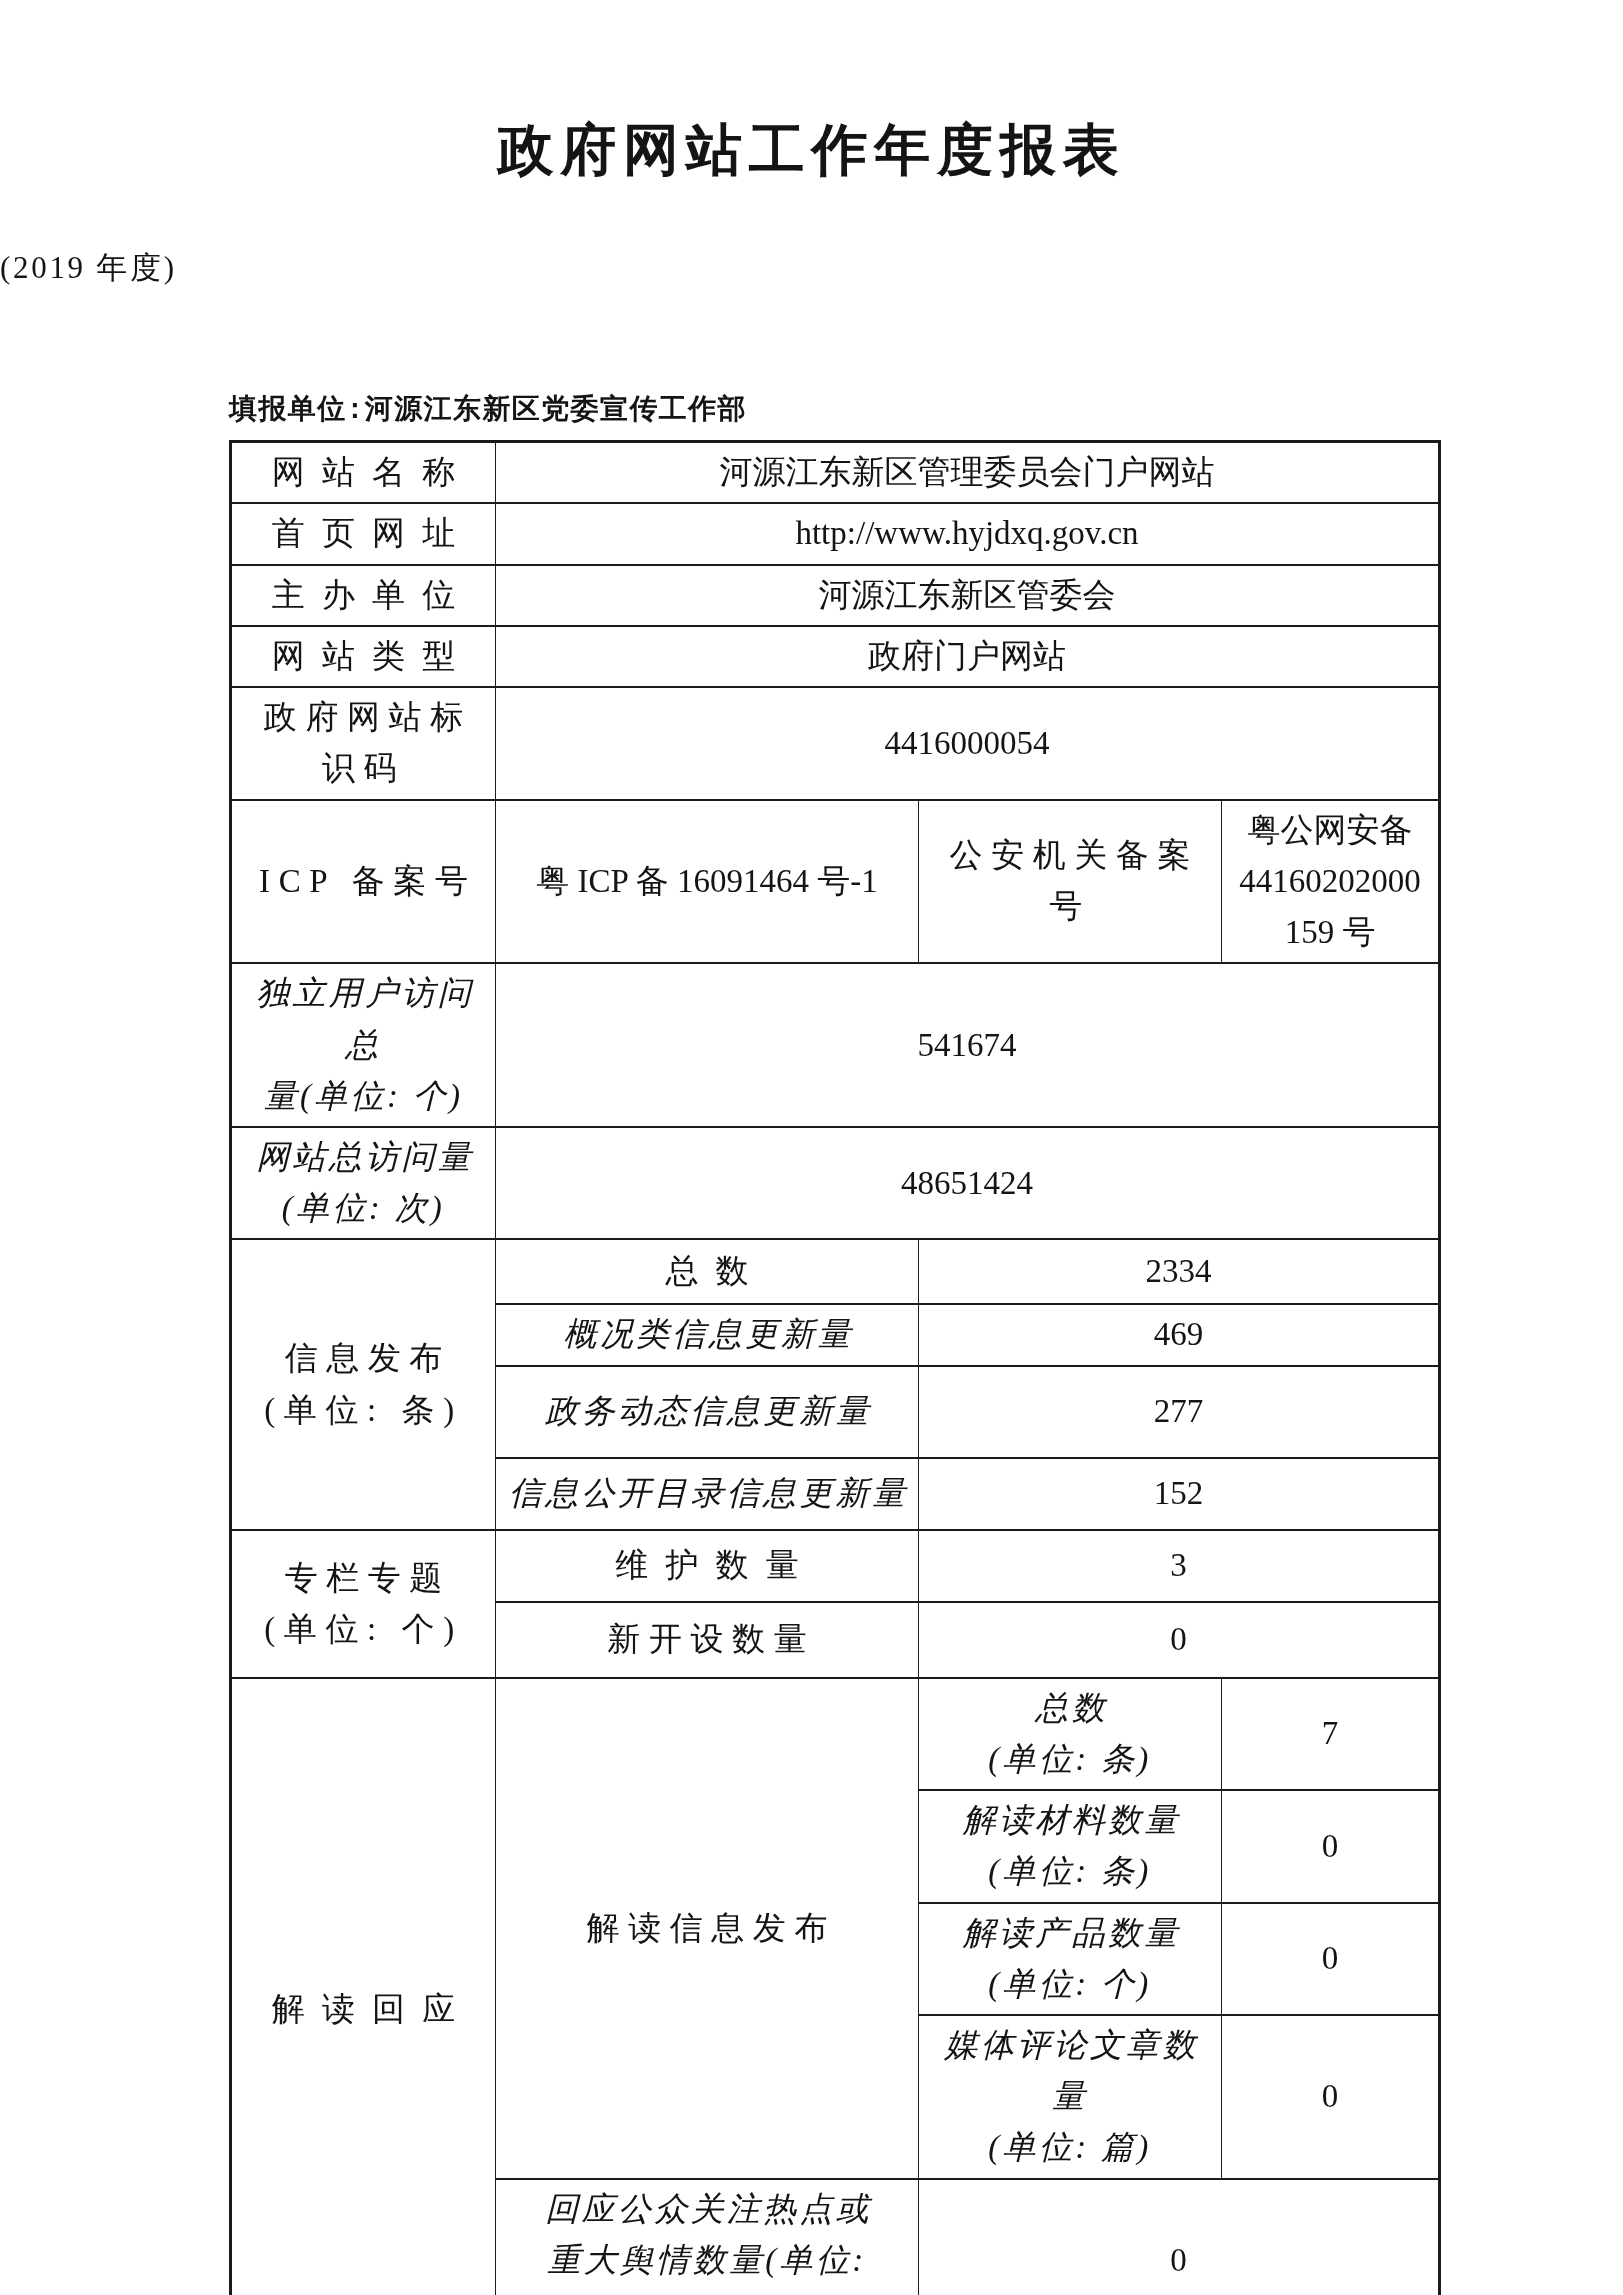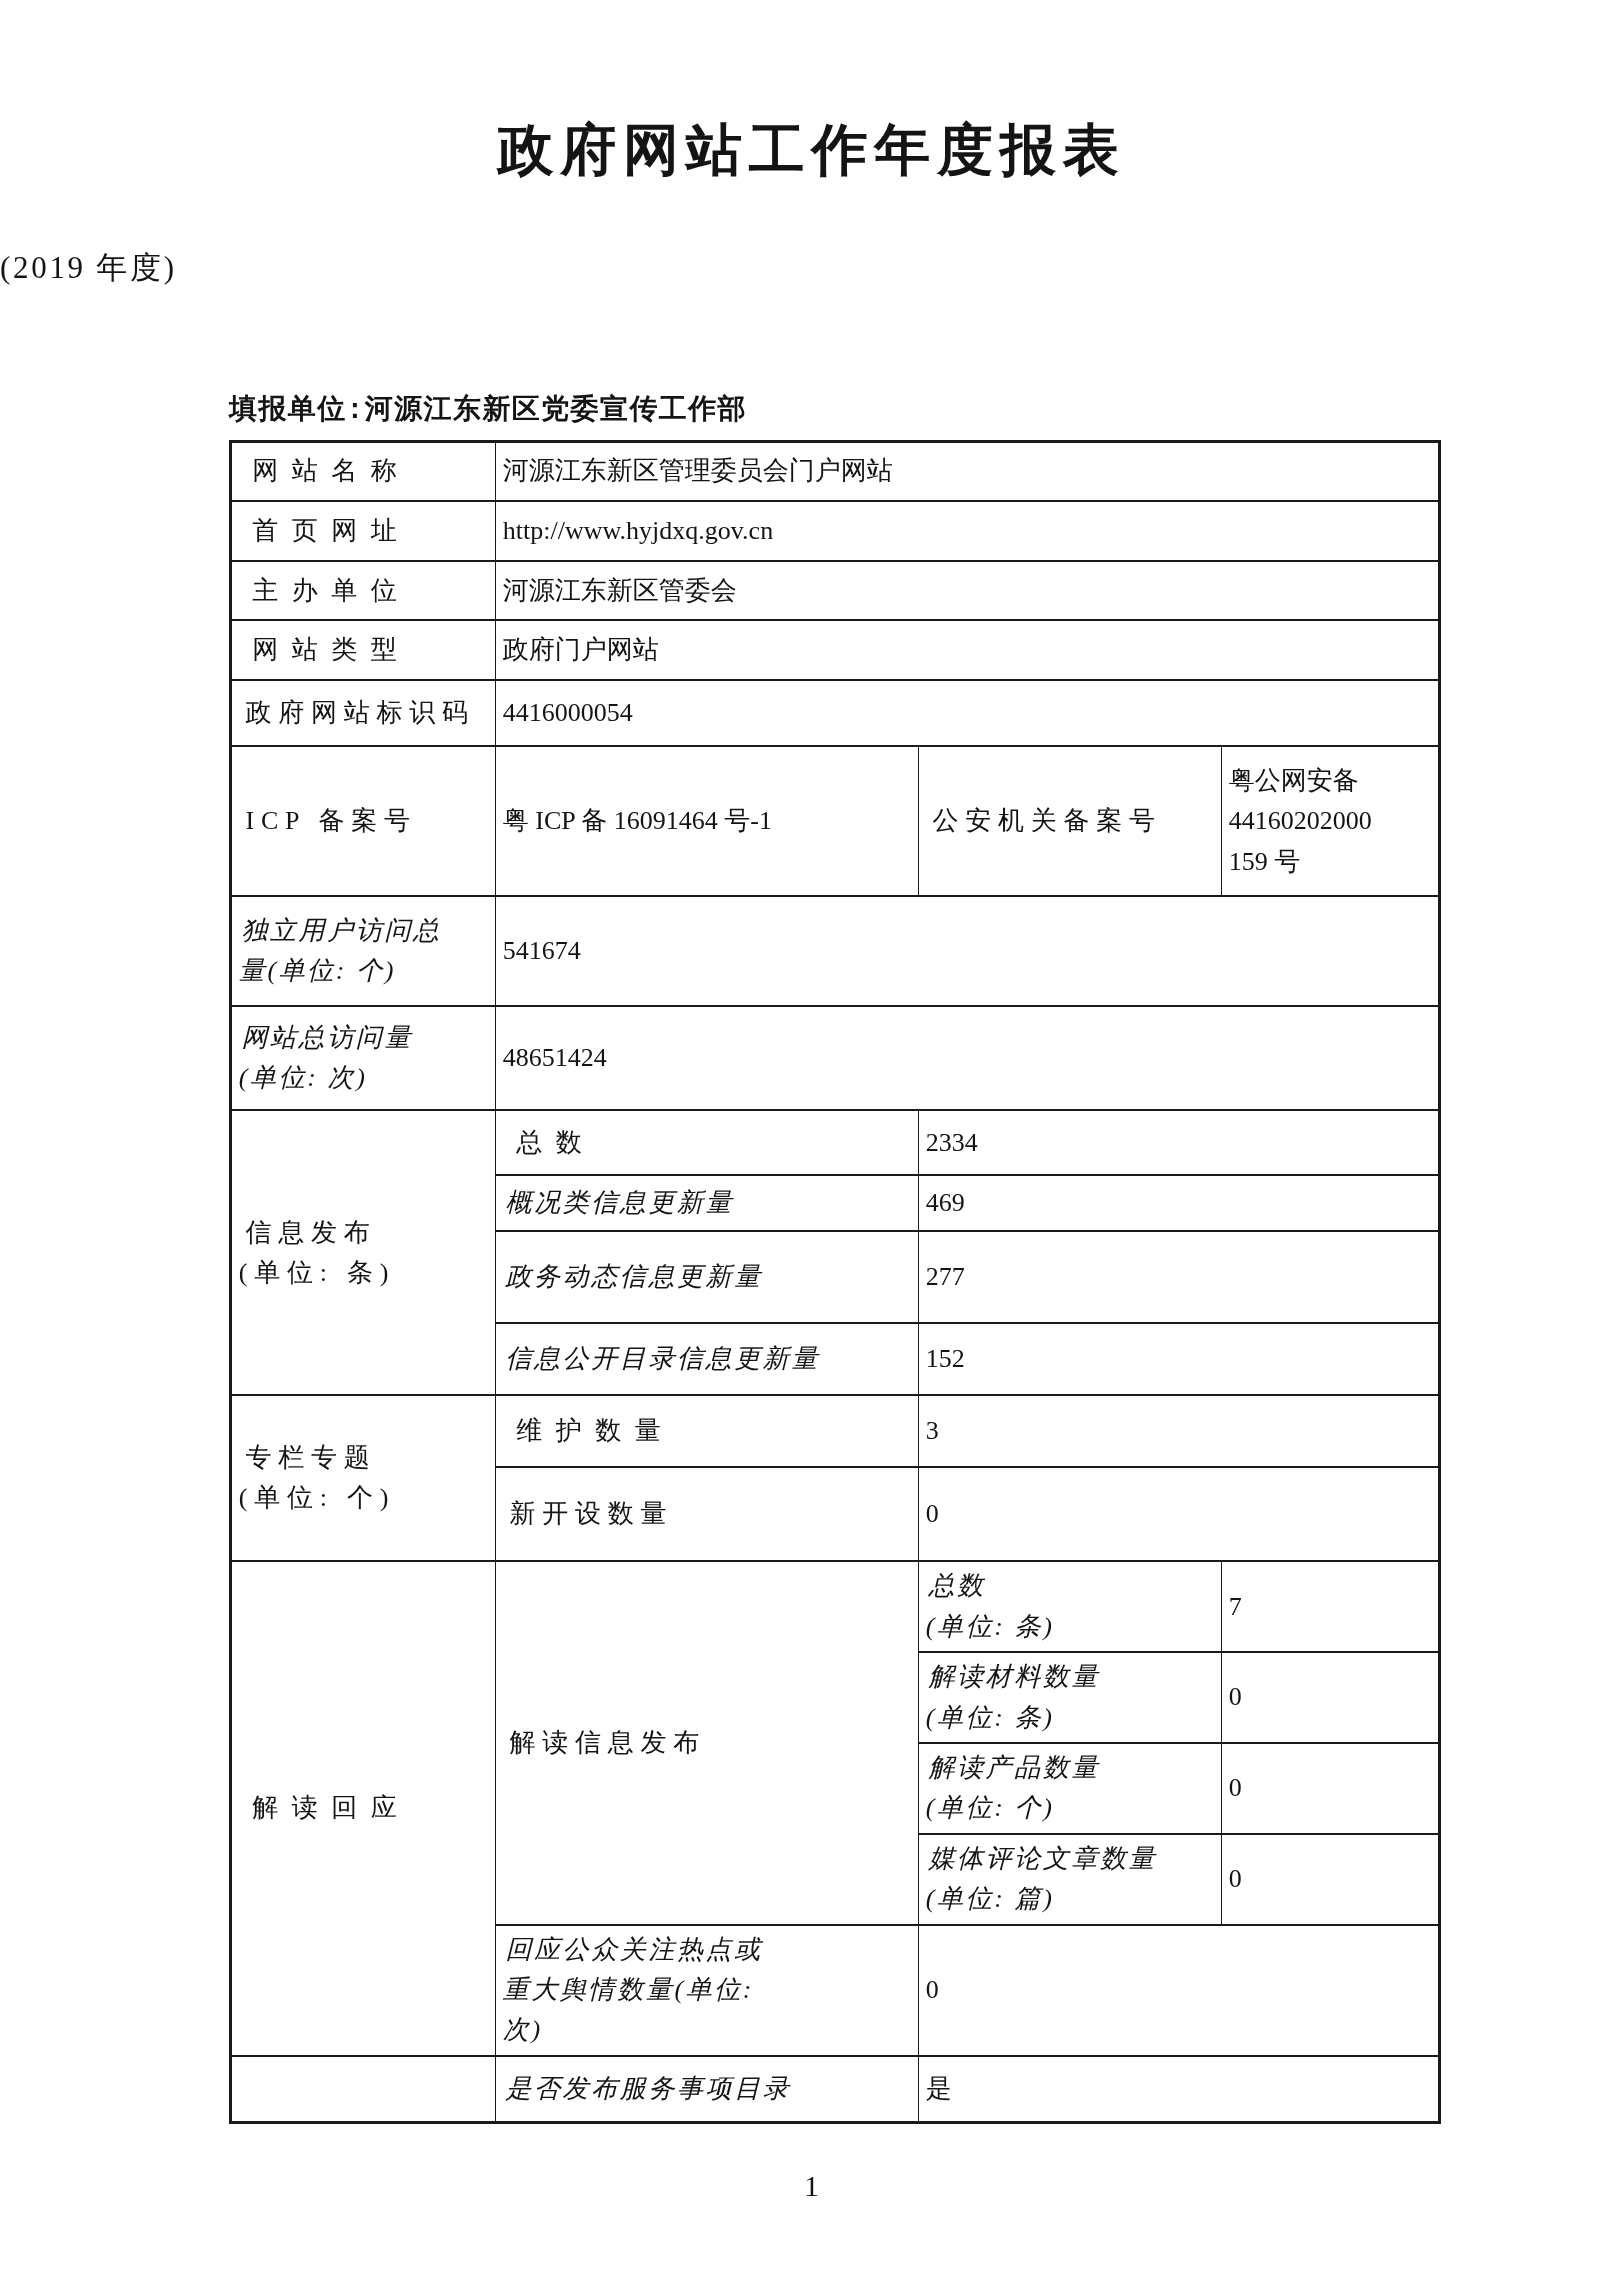--- a/index.html
+++ b/index.html
@@ -38,22 +38,23 @@
     width:1210px;
     table-layout:fixed;
     border-collapse:collapse;
     border:3.4px solid #1a1a1a;
   }
   table.report td {
     border-top:2.7px solid #1a1a1a;
     border-bottom:2.7px solid #1a1a1a;
     border-left:1.4px solid #1a1a1a;
     border-right:1.4px solid #1a1a1a;
+    text-align:center;
     vertical-align:middle;
-    font-size:26px;
+    font-size:33px;
     line-height:1.55;
     padding:4.1px 6.8px;
     white-space:pre-line;
     overflow:hidden;
   }
   col.cA { width:265px; }
   col.cB { width:423px; }
   col.cC { width:303px; }
   col.cD { width:218px; }
   .ls-wide { letter-spacing:0.52em; text-indent:0.52em; }
@@ -147,21 +148,21 @@
       <td class="ls-sm">信息公开目录信息更新量</td>
       <td colspan="2">152</td>
     </tr>
 
     <tr style="height:72px">
       <td rowspan="2" class="ls-med">专栏专题
 (单位: 个)</td>
       <td class="ls-wide">维护数量</td>
       <td colspan="2">3</td>
     </tr>
-    <tr style="height:94px">
+    <tr style="height:76px">
       <td class="ls-med">新开设数量</td>
       <td colspan="2">0</td>
     </tr>
 
     <tr style="height:85px">
       <td rowspan="5" class="ls-wide">解读回应</td>
       <td rowspan="4" class="ls-med">解读信息发布</td>
       <td class="ls-sm">总数
 (单位: 条)</td>
       <td>7</td>

